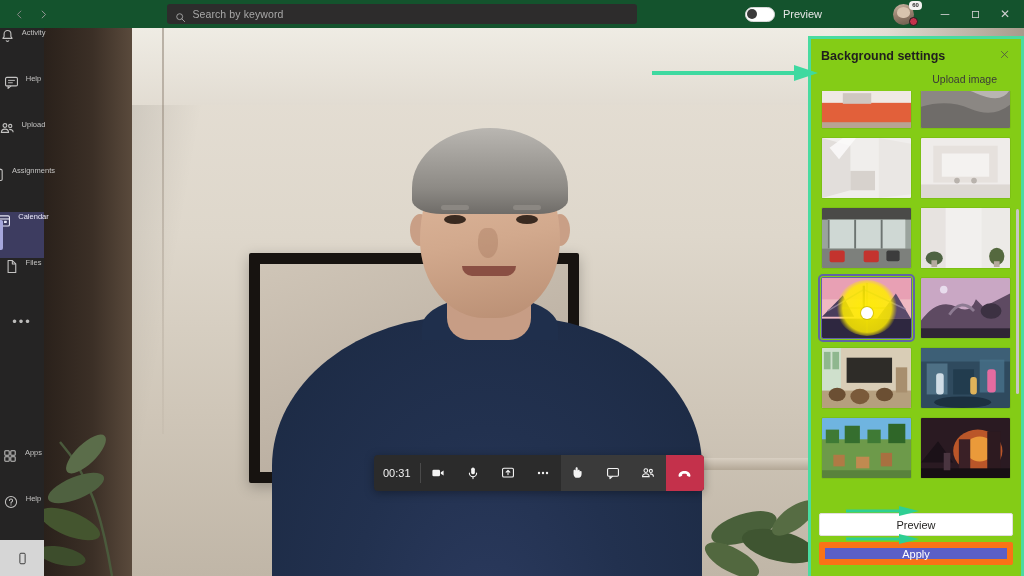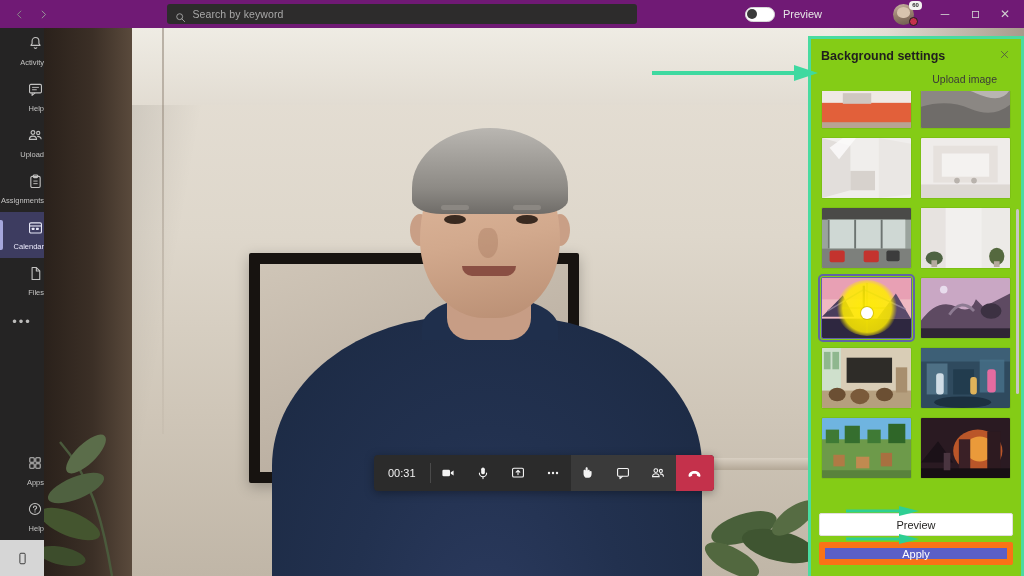--- a/index.html
+++ b/index.html
@@ -7,21 +7,21 @@
     width: 1024px; height: 576px;
     overflow: hidden;
     background: #1f1f1f;
     font-family: "Liberation Sans", sans-serif;
   }
   #app { position: relative; width: 1024px; height: 576px; overflow: hidden; }
 
   
   .titlebar {
     position: absolute; top: 0; left: 0; width: 1024px; height: 28px;
-    background: #701a75; display: flex; align-items: center;
+    background: #14532d; display: flex; align-items: center;
     z-index: 40;
   }
   .nav-arrows { display: flex; align-items: center; gap: 2px; padding-left: 8px; width: 60px; }
   .nav-arrow {
     width: 22px; height: 22px; display: flex; align-items: center; justify-content: center;
     color: #8a8a8a; font-size: 13px; border-radius: 3px;
   }
   .search-wrap { flex: 1; display: flex; justify-content: center; }
   .searchbox {
     width: 470px; height: 20px; background: #2d2c2c; border-radius: 3px;
@@ -66,22 +66,22 @@
     width: 30px; height: 26px; display: flex; align-items: center; justify-content: center;
     color: #d0d0d0; font-size: 12px;
   }
 
   
   .rail {
     position: absolute; left: 0; top: 28px; width: 44px; height: 548px;
     background: #252424; z-index: 30;
   }
   .rail-item {
-    width: 44px; height: 46px; display: flex; flex-direction: column;
-    align-items: flex-end; justify-content: center; gap: 6px; position: relative;
+    width: 44px; height: 46px; display: flex; 
+    align-items: flex-start; justify-content: center; gap: 6px; position: relative;
     color: #c3c2c1;
   }
   .rail-item.active { background: #3d3c60; }
   .rail-item.active::before {
     content:""; position:absolute; left:0; top:8px; width:3px; height:30px;
     background:#a6a7dc; border-radius:0 2px 2px 0;
   }
   .rail-ico { width: 17px; height: 17px; display: block; }
   .rail-lbl { font-size: 7.5px; color: #c3c2c1; line-height: 9px; white-space: nowrap; }
   .rail-more { width: 44px; height: 34px; display:flex; align-items:center; justify-content:center; color:#bdbcbb; font-size: 13px; letter-spacing: 2px;}
@@ -169,21 +169,21 @@
   }
 
   
   .callbar {
     position:absolute; left:330px; top:427px; height:36px;
     display:flex; align-items:stretch; border-radius:4px; overflow:hidden;
     background:#2b2b2b; box-shadow:0 2px 10px rgba(0,0,0,.35); z-index:20;
   }
   .cb-timer{
     display:flex;align-items:center;justify-content:center;
-    padding:0 14px;color:#f1f1f1;font-size:11px;
+    padding:0 9px;color:#f1f1f1;font-size:11px;
   }
   .cb-sep{width:1px;background:#4a4a4a;margin:8px 0;}
   .cb-btn{
     width:35px; display:flex;align-items:center;justify-content:center;
     color:#f3f3f3;
   }
   .cb-group2{display:flex;background:#3a3a3a;}
   .cb-hang{
     width:38px;background:#c4314b;display:flex;align-items:center;justify-content:center;color:#fff;
   }

